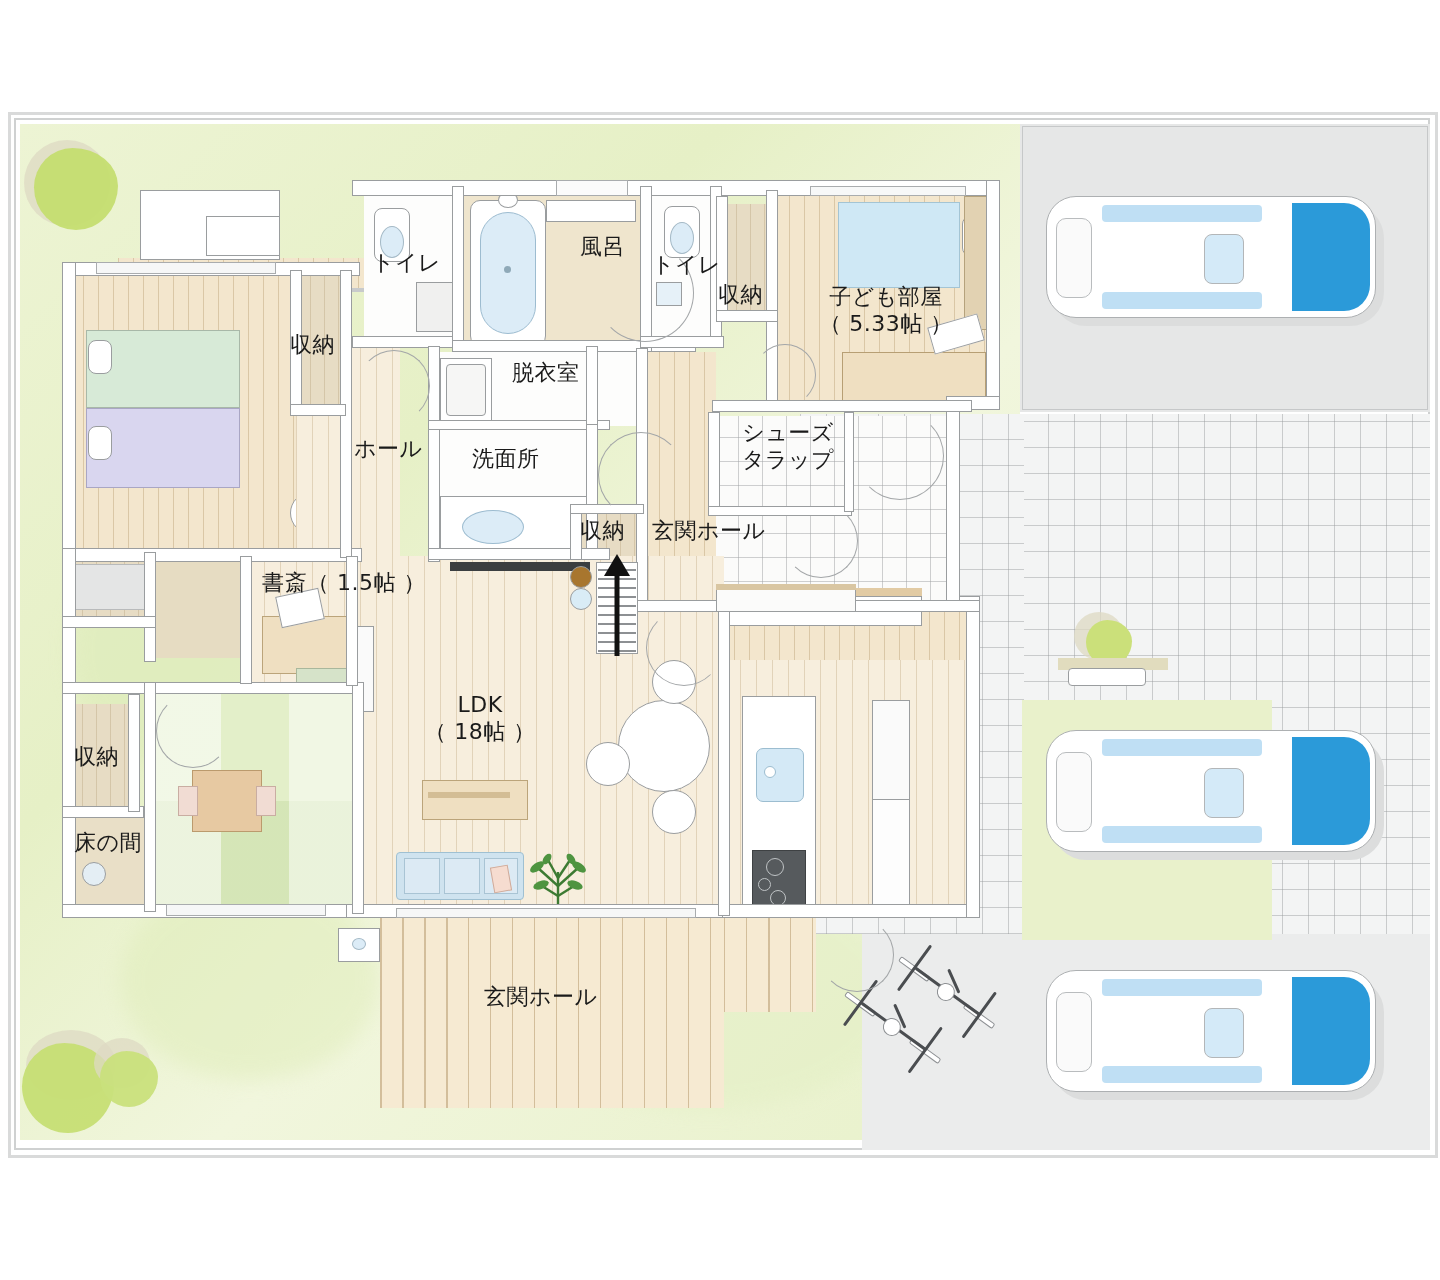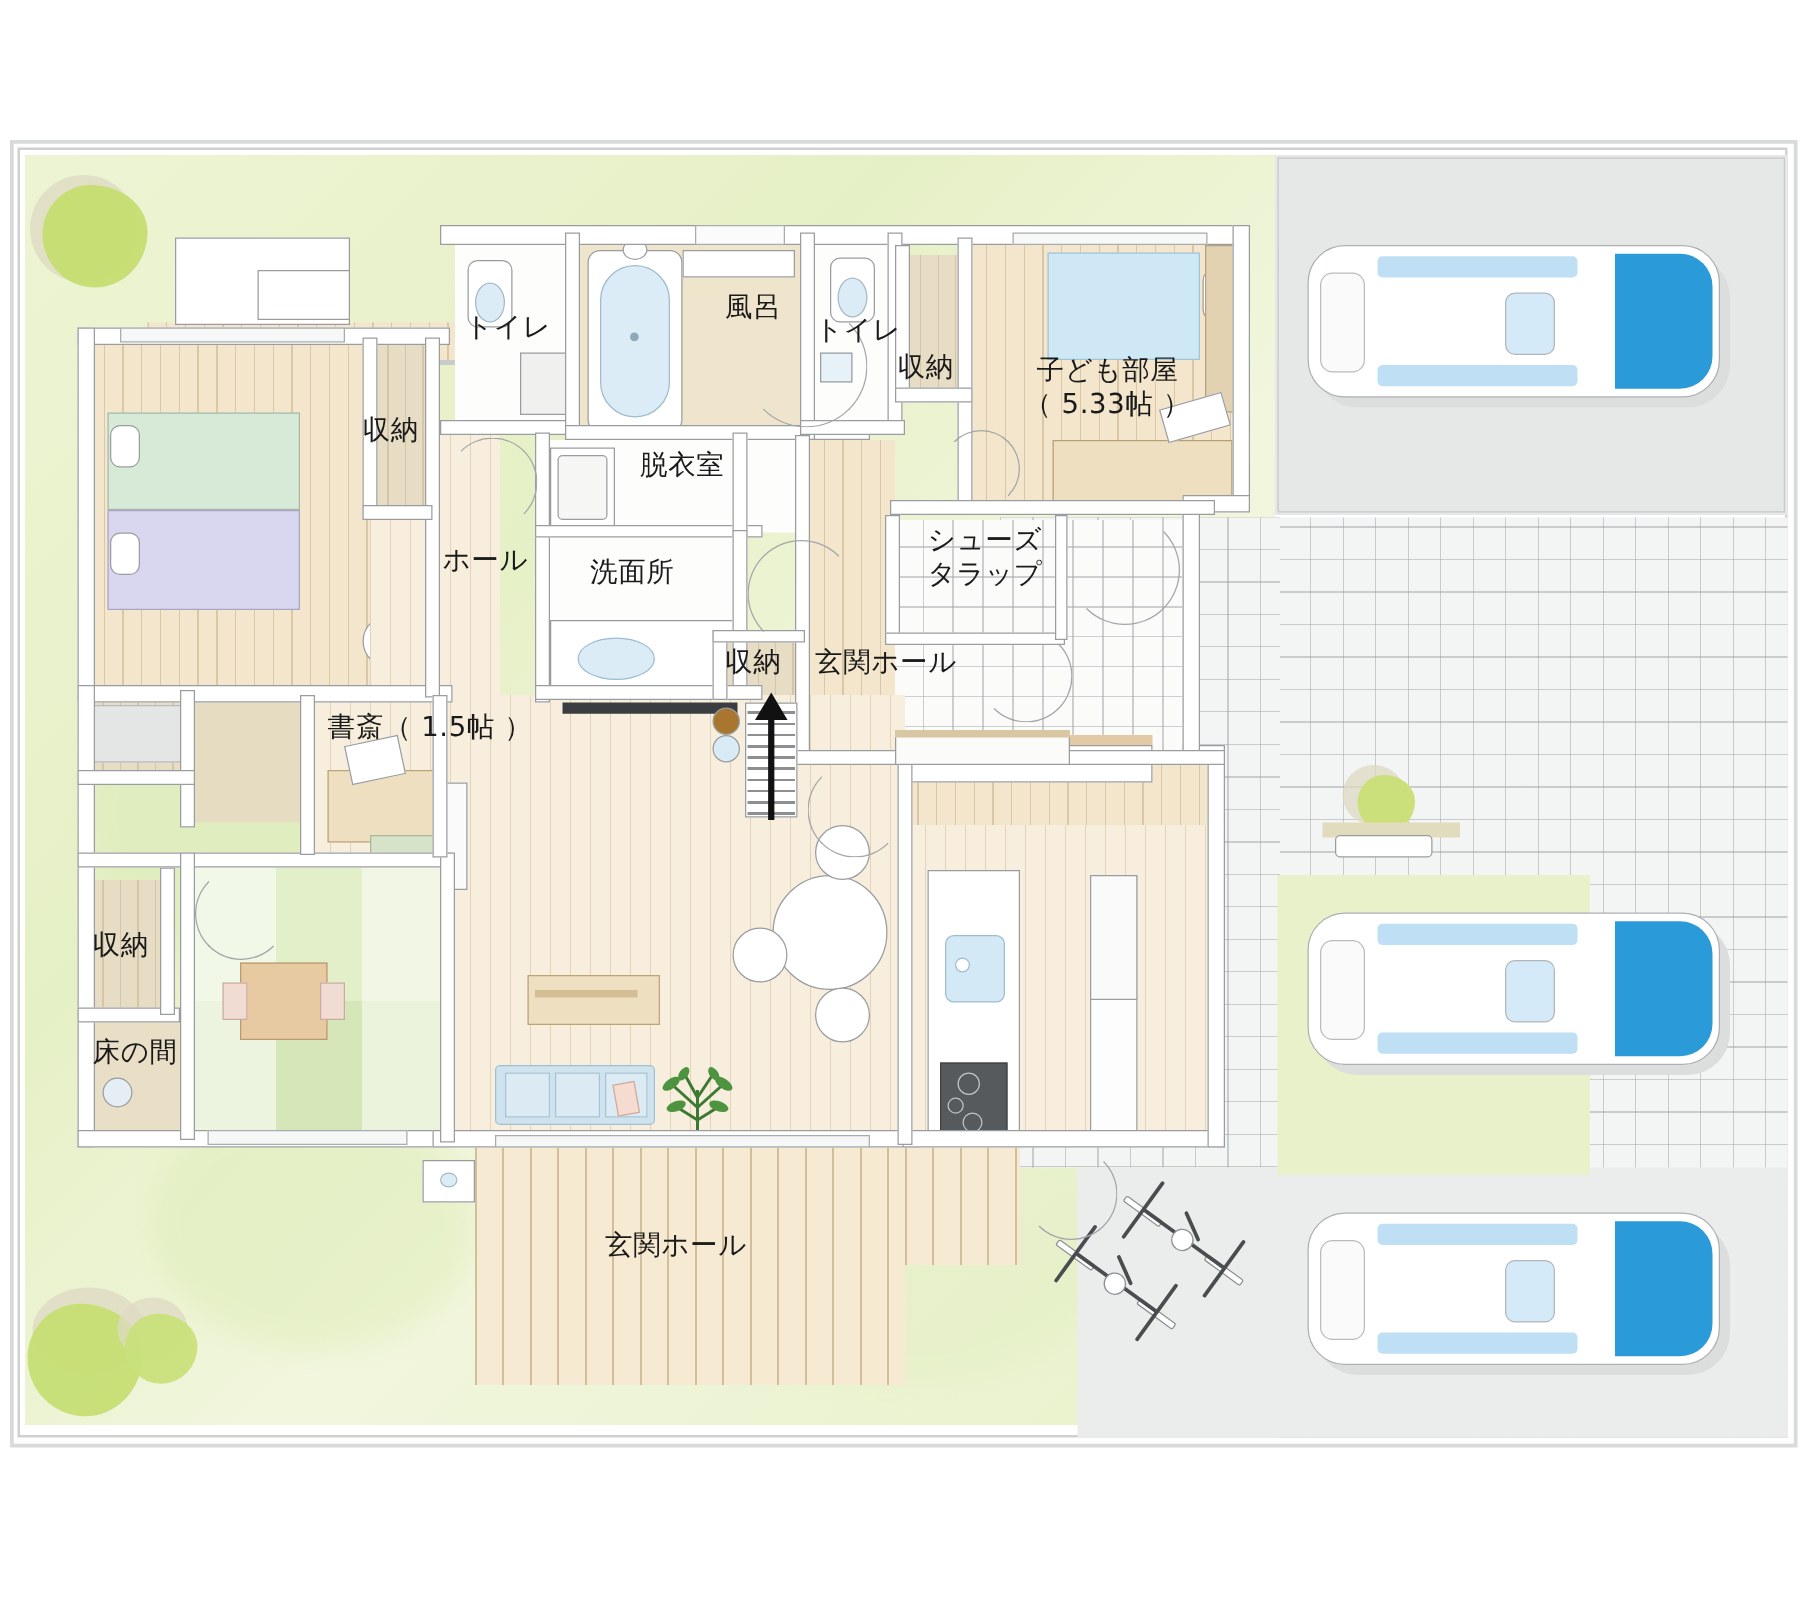--- a/index.html
+++ b/index.html
@@ -411,15 +411,19 @@
   <div class="lbl" style="left:472px;top:446px;">洗面所</div>
   <div class="lbl c" style="left:724px;top:420px;width:128px;">
     <div>シューズ</div>
     <div>タラップ</div>
   </div>
   <div class="lbl" style="left:580px;top:518px;">収納</div>
   <div class="lbl" style="left:652px;top:518px;">玄関ホール</div>
   <div class="lbl" style="left:262px;top:570px;">書斎（ 1.5帖 ）</div>
   <div class="lbl" style="left:74px;top:744px;">収納</div>
   <div class="lbl" style="left:74px;top:830px;">床の間</div>
+  <div class="lbl c" style="left:410px;top:692px;width:140px;">
+    <div>LDK</div>
+    <div>（ 18帖 ）</div>
+  </div>
   <div class="lbl" style="left:484px;top:984px;">玄関ホール</div>
 
 </div>
 
 </body></html>

